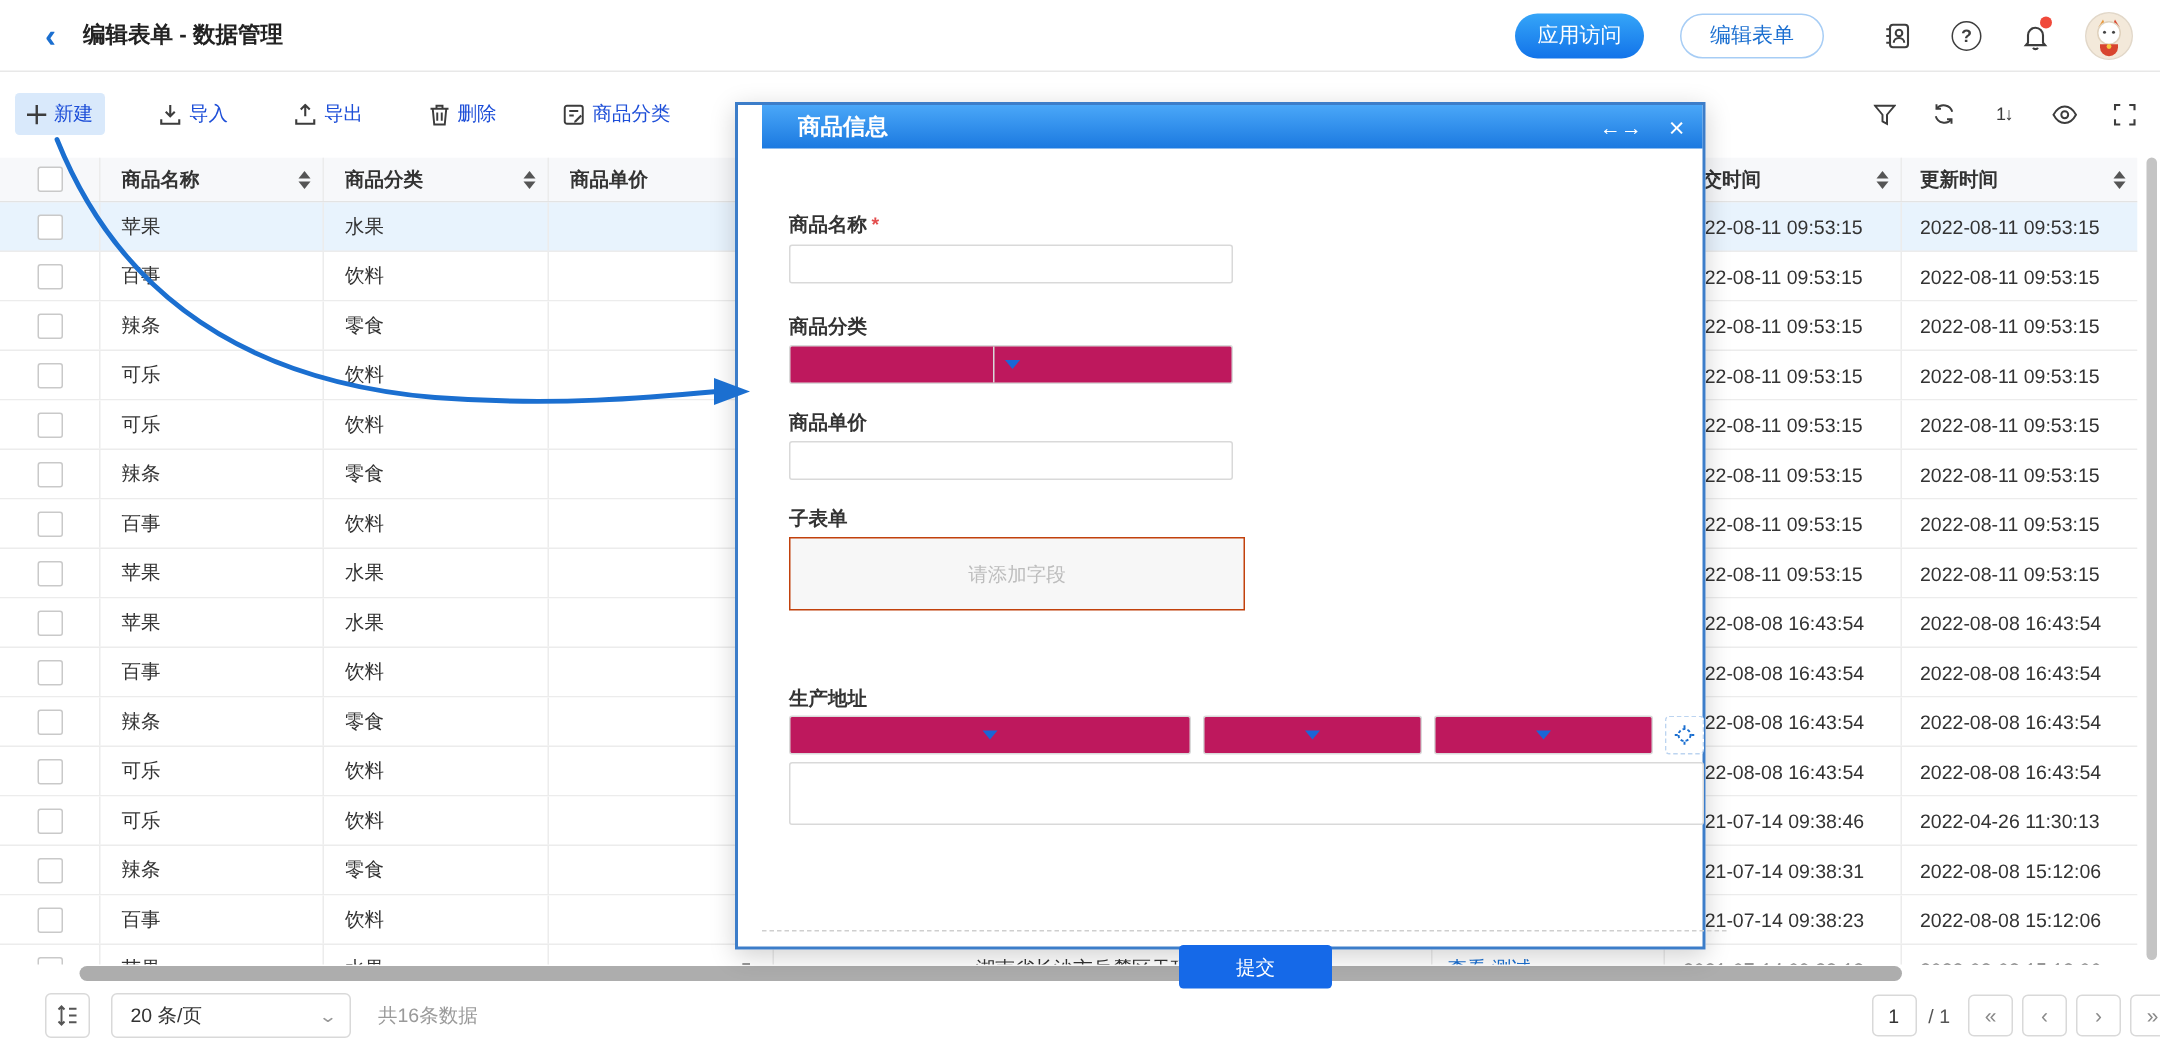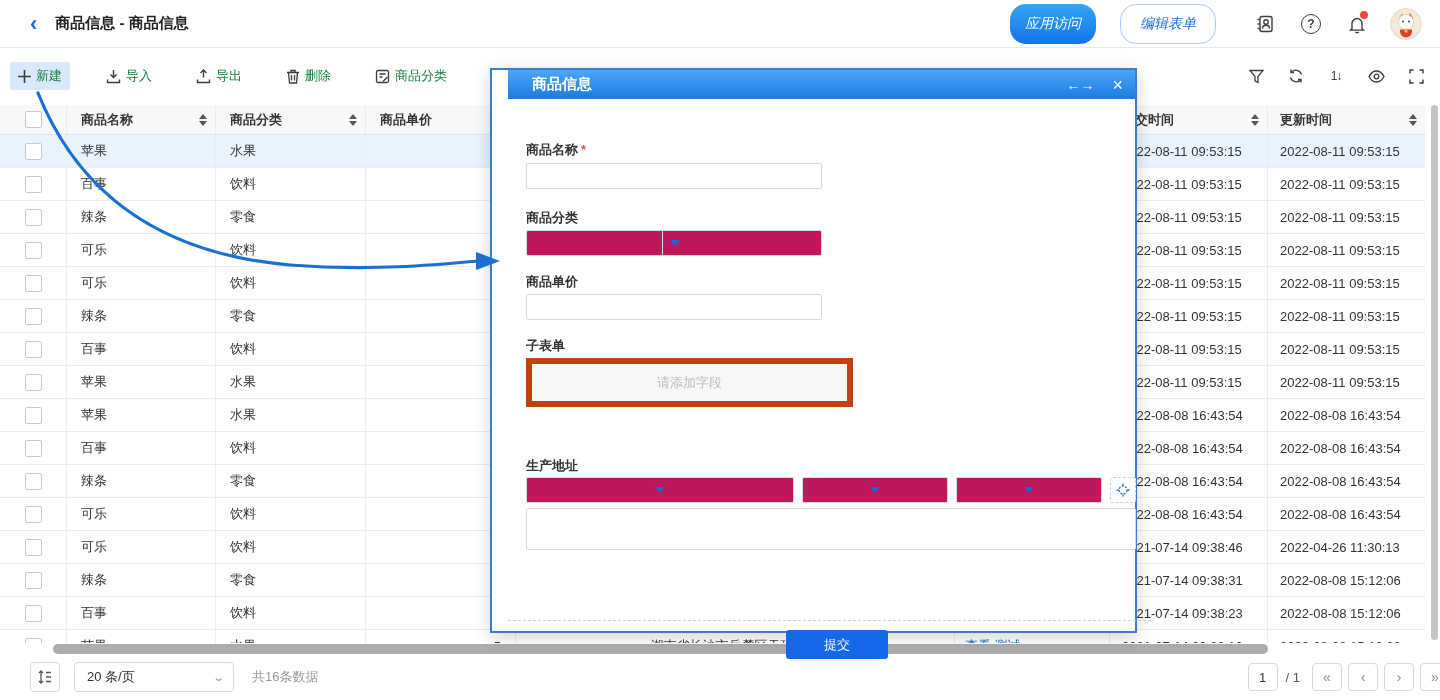--- a/index.html
+++ b/index.html
@@ -4,34 +4,34 @@
 <style>
   html,body{margin:0;padding:0;}
   body{width:1440px;height:700px;position:relative;overflow:hidden;background:#fff;
        font-family:"Liberation Sans","DejaVu Sans",sans-serif;color:#333;font-size:13px;}
   
   .topbar{position:absolute;top:0;left:0;width:1440px;height:48px;background:#fff;
           border-bottom:1px solid #e8e8e8;display:flex;align-items:center;box-sizing:border-box;}
   .back{color:#1b6fd0;font-size:22px;font-weight:bold;margin-left:30px;line-height:1;cursor:pointer;}
   .page-title{font-size:15px;font-weight:700;color:#222;margin-left:18px;}
   .topbar-right{position:absolute;right:18px;top:0;height:48px;display:flex;align-items:center;gap:0;}
-  .pill{height:40px;border-radius:16px;display:flex;align-items:center;justify-content:center;
-        font-size:14px;box-sizing:border-box;cursor:pointer;font-style:italic;}
+  .pill{height:30px;border-radius:16px;display:flex;align-items:center;justify-content:center;
+        font-size:14px;box-sizing:border-box;cursor:pointer;}
   .pill-primary{width:86px;background:linear-gradient(180deg,#35a5f8,#1273e9);color:#fff;border:none;margin-right:24px;}
   .pill-ghost{width:96px;background:#fff;color:#1b6fd0;border:1px solid #a7cdf5;margin-right:26px;}
   .hicon{width:22px;height:22px;display:flex;align-items:center;justify-content:center;
          margin:0 12px;position:relative;color:#3d3d3d;cursor:pointer;}
   .help-circle{width:18px;height:18px;border:1.5px solid #3d3d3d;border-radius:50%;
                display:flex;align-items:center;justify-content:center;font-size:12px;font-weight:700;}
   .bell-dot{position:absolute;top:-2px;right:0;width:8px;height:8px;border-radius:50%;background:#f0493a;}
   .avatar{width:32px;height:32px;border-radius:50%;margin-left:10px;overflow:hidden;cursor:pointer;
           background:radial-gradient(circle at 50% 38%,#fff 0 40%,#f3e7d9 41% 100%);border:1px solid #e2d8c9;box-sizing:border-box;}
   
   .toolbar{position:absolute;top:48px;left:0;width:1440px;height:56px;display:flex;align-items:center;background:#fff;}
-  .tbtn{display:flex;align-items:center;gap:5px;color:#15803d;font-size:13px;cursor:pointer;margin-right:28px;
+  .tbtn{display:flex;align-items:center;gap:5px;color:#1d4ed8;font-size:13px;cursor:pointer;margin-right:28px;
         padding:5px 8px;border-radius:3px;white-space:nowrap;}
   .tbtn svg{flex:0 0 auto;}
   .tbtn.hl{background:#d9e9fb;}
   .toolbar-left{display:flex;align-items:center;margin-left:10px;}
   .toolbar-right{position:absolute;right:14px;display:flex;align-items:center;gap:20px;color:#3c3c3c;}
   .toolbar-right .ticon{cursor:pointer;display:flex;align-items:center;justify-content:center;width:20px;height:20px;}
   .sortnum{font-size:12px;letter-spacing:-1px;color:#3c3c3c;}
   
   .table-wrap{position:absolute;top:105px;left:0;width:1425px;height:538px;overflow:hidden;}
   .trow{display:flex;height:33px;box-sizing:border-box;border-bottom:1px solid #ececec;background:#fff;align-items:stretch;}
@@ -89,38 +89,38 @@
   .req{color:#e34d4d;margin-left:3px;}
   .finput{position:absolute;height:26px;border:1px solid #d9d9d9;border-radius:2px;box-sizing:border-box;
           font-size:13px;padding:0 8px;color:#333;outline:none;background:#fff;width:296px;left:18px;}
   .finput::placeholder{color:#bfbfbf;}
   .fselect{position:absolute;height:26px;border:1px solid #d9d9d9;border-radius:2px;box-sizing:border-box;
            background:#be185d;display:flex;align-items:center;cursor:pointer;flex-direction:column;}
   .fselect .ph{color:#c0c0c0;padding-left:8px;flex:1;overflow:hidden;white-space:nowrap;}
   .fselect .carea{width:24px;height:100%;display:flex;align-items:center;justify-content:center;flex:0 0 auto;}
   .fselect .carea.divided{border-left:1px solid #d9d9d9;}
   .tri-dn{width:0;height:0;border-left:5px solid transparent;border-right:5px solid transparent;border-top:6px solid #1b66d6;}
-  .subform-box{position:absolute;left:18px;width:327px;height:49px;background:#f7f7f7;border:6px solid #c2410c;
+  .subform-box{position:absolute;left:18px;width:304px;height:49px;background:#f7f7f7;border:1px solid #c2410c;
                display:flex;align-items:center;justify-content:center;color:#bdbdbd;box-sizing:border-box;}
   .loc-btn{position:absolute;width:26px;height:26px;border:1px dashed #bcd4f0;border-radius:3px;display:flex;
            align-items:center;justify-content:center;cursor:pointer;box-sizing:border-box;background:#fff;}
   .ftextarea{position:absolute;left:18px;width:610px;height:42px;border:1px solid #d9d9d9;border-radius:2px;
              box-sizing:border-box;font-size:13px;padding:6px 8px;color:#333;resize:none;outline:none;
              font-family:"Liberation Sans","DejaVu Sans",sans-serif;}
   .ftextarea::placeholder{color:#bfbfbf;}
   .dashline{position:absolute;left:0;width:643px;border-top:1px dashed #cfcfcf;}
   .submit-btn{position:absolute;left:278px;width:102px;height:29px;background:#1569e8;color:#fff;border:none;
               border-radius:3px;font-size:13px;cursor:pointer;}
 </style>
 </head>
 <body>
 
 <div class="topbar">
   <span class="back">‹</span>
-  <span class="page-title">商品信息 - 商品信息</span>
+  <span class="page-title">编辑表单 - 数据管理</span>
   <div class="topbar-right">
     <button class="pill pill-primary">应用访问</button>
     <button class="pill pill-ghost">编辑表单</button>
     <span class="hicon">
       <svg width="20" height="20" viewBox="0 0 20 20" fill="none" stroke="#3d3d3d" stroke-width="1.4">
         <rect x="5" y="2.5" width="12" height="15" rx="2"></rect>
         <circle cx="11" cy="8" r="2.2"></circle>
         <path d="M7.5 14.5c0-2 1.6-3.2 3.5-3.2s3.5 1.2 3.5 3.2"></path>
         <path d="M2.5 5.5h2.2M2.5 10h2.2M2.5 14.5h2.2"></path>
       </svg>

